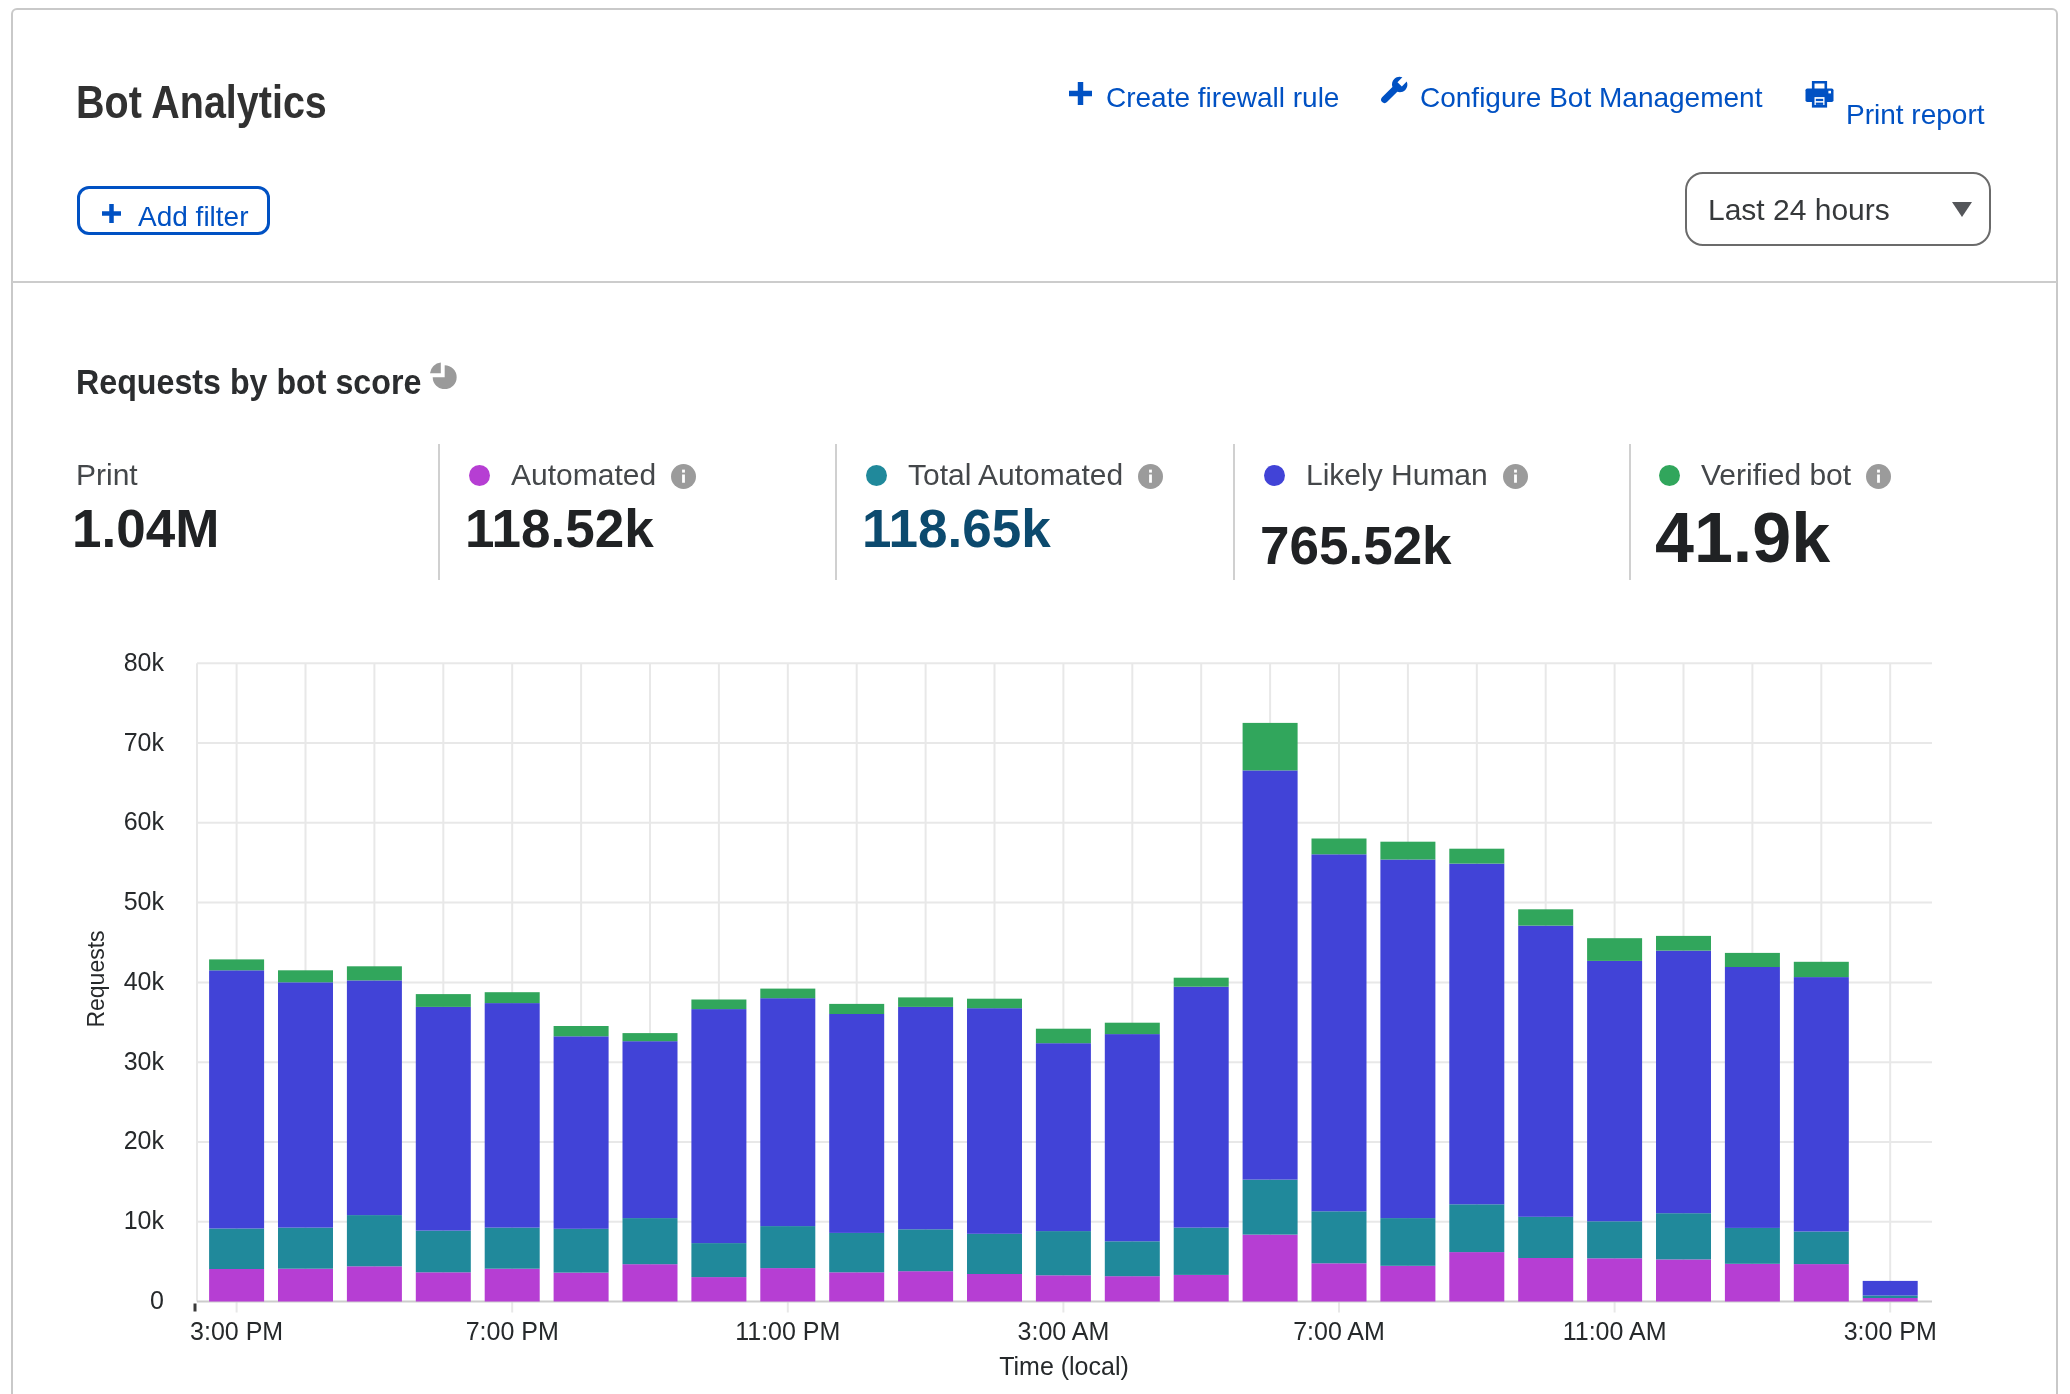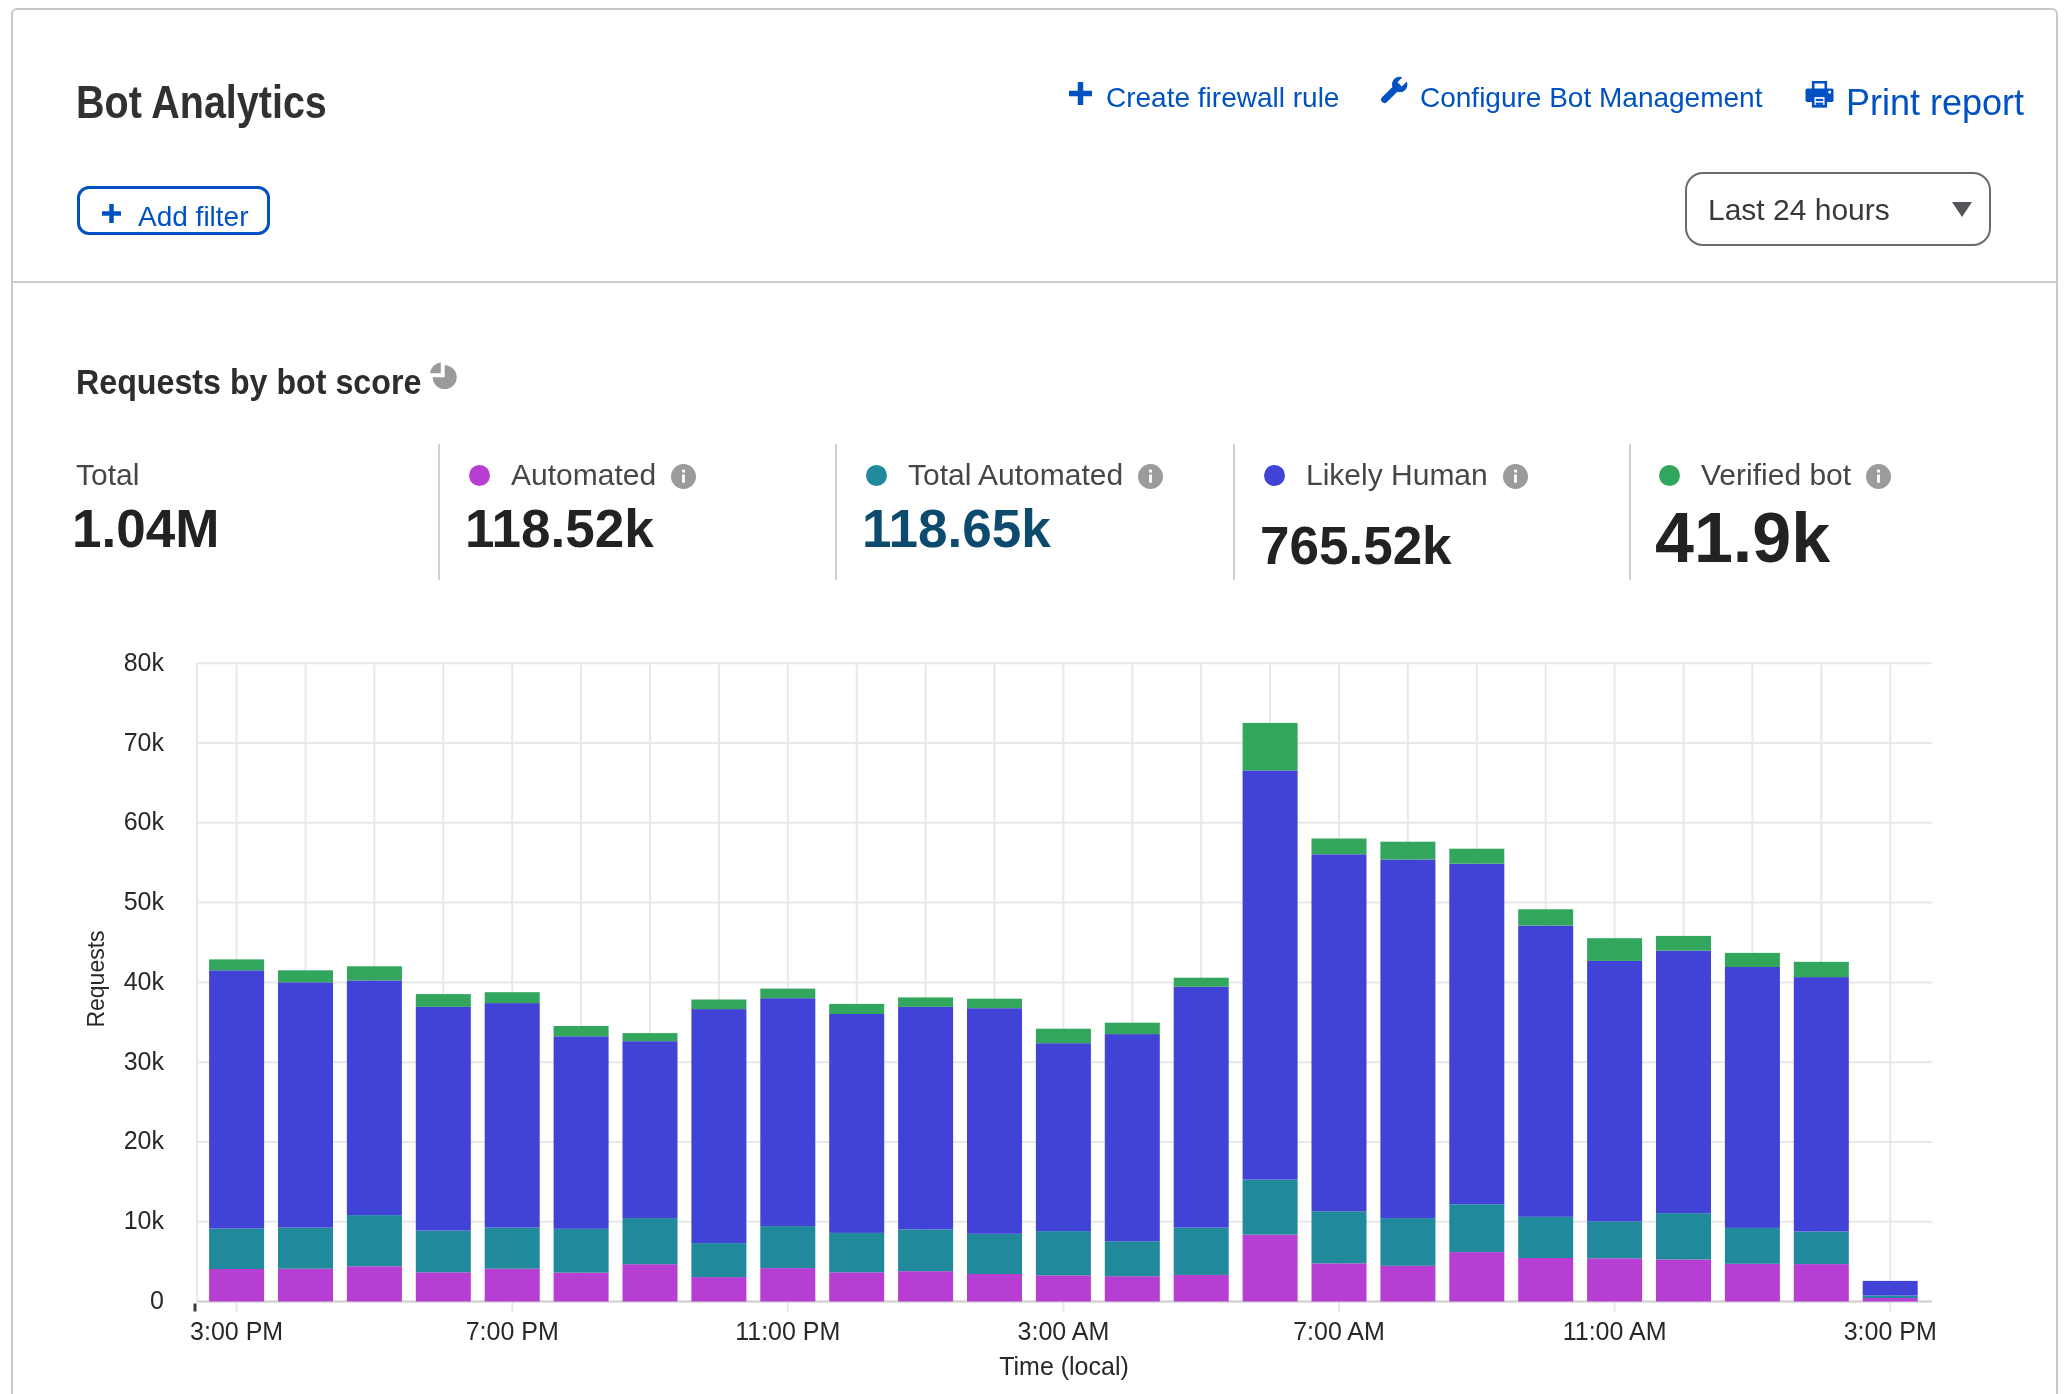--- a/index.html
+++ b/index.html
@@ -25,21 +25,21 @@
   </div>
 <div class="abs" style="left:1805px;top:81px;width:260px;height:30px;color:#0051c3">
     <svg width="29" height="27" viewBox="0 0 29 27" style="position:absolute;left:0;top:0">
 <rect x="8.2" y="1.2" width="12.6" height="8.5" fill="none" stroke="#0051c3" stroke-width="2.6"></rect>
 <rect x="0.5" y="7.5" width="28" height="13.5" rx="1.8" fill="#0051c3"></rect>
 <rect x="23.4" y="9.8" width="2.6" height="2.6" fill="#fff"></rect>
 <rect x="8.2" y="14.8" width="12.6" height="10.5" fill="#fff" stroke="#0051c3" stroke-width="2.6"></rect>
 <rect x="10.8" y="17.8" width="7.4" height="2.3" fill="#0051c3"></rect>
 <rect x="10.8" y="21.6" width="7.4" height="2.3" fill="#0051c3"></rect>
 </svg>
-    <span class="abs" style="left:41px;top:1px;font-size:36px;white-space:nowrap">Print report</span>
+    <span class="abs" style="left:41px;top:18px;font-size:28px;white-space:nowrap">Print report</span>
   </div>
 
 <div class="abs" style="left:77px;top:186px;width:193px;height:49px;border:3px solid #0051c3;border-radius:12px;color:#0051c3">
   <svg width="19" height="19" viewBox="0 0 16 16" style="position:absolute;left:22px;top:15px">
       <path d="M9.9 0H6.1v6.1H0v3.8h6.1V16h3.8V9.9H16V6.1H9.9z" fill="#0051c3"></path>
     </svg>
   <span class="abs" style="left:58px;top:12px;font-size:28px">Add filter</span>
 </div>
 
 <div class="abs" style="left:1685px;top:172px;width:306px;height:74px;border:2px solid #6b6b6b;border-radius:18px;">
@@ -54,21 +54,21 @@
       <path d="M9 1.9 A7.1 7.1 0 1 1 1.9 9 L9 9 Z" fill="#9a9a9a"></path>
     </svg>
   </div>
 
 <div class="abs" style="left:438px;top:444px;width:2px;height:136px;background:#d0d0d0"></div>
 <div class="abs" style="left:835px;top:444px;width:2px;height:136px;background:#d0d0d0"></div>
 <div class="abs" style="left:1233px;top:444px;width:2px;height:136px;background:#d0d0d0"></div>
 <div class="abs" style="left:1629px;top:444px;width:2px;height:136px;background:#d0d0d0"></div>
 
 <div style="position:absolute;left:76px;top:458px;">
-    <div style="font-size:30px;color:#44474a;white-space:nowrap"><span>Total</span></div>
+    <div style="font-size:30px;color:#44474a;white-space:nowrap"><span>Print</span></div>
   </div>
 <div style="position:absolute;left:72px;top:498px;font-size:53px;font-weight:bold;color:#202224;letter-spacing:0px">1.04M</div>
 <div style="position:absolute;left:469px;top:458px;">
     <div style="font-size:30px;color:#44474a;white-space:nowrap"><span style="display:inline-block;width:21px;height:21px;border-radius:50%;background:#b63ed3;margin-right:21px;vertical-align:-1px"></span><span>Automated</span><svg width="25" height="25" viewBox="0 0 16 16" style="vertical-align:-4px;margin-left:15px">
         <circle cx="8" cy="8" r="8" fill="#9b9b9b"></circle>
         <rect x="7.1" y="6.7" width="1.8" height="5.3" fill="#fff"></rect>
         <rect x="7.1" y="3.6" width="1.8" height="1.9" fill="#fff"></rect>
       </svg></div>
   </div>
 <div style="position:absolute;left:465px;top:498px;font-size:53px;font-weight:bold;color:#202224;letter-spacing:0px">118.52k</div>

